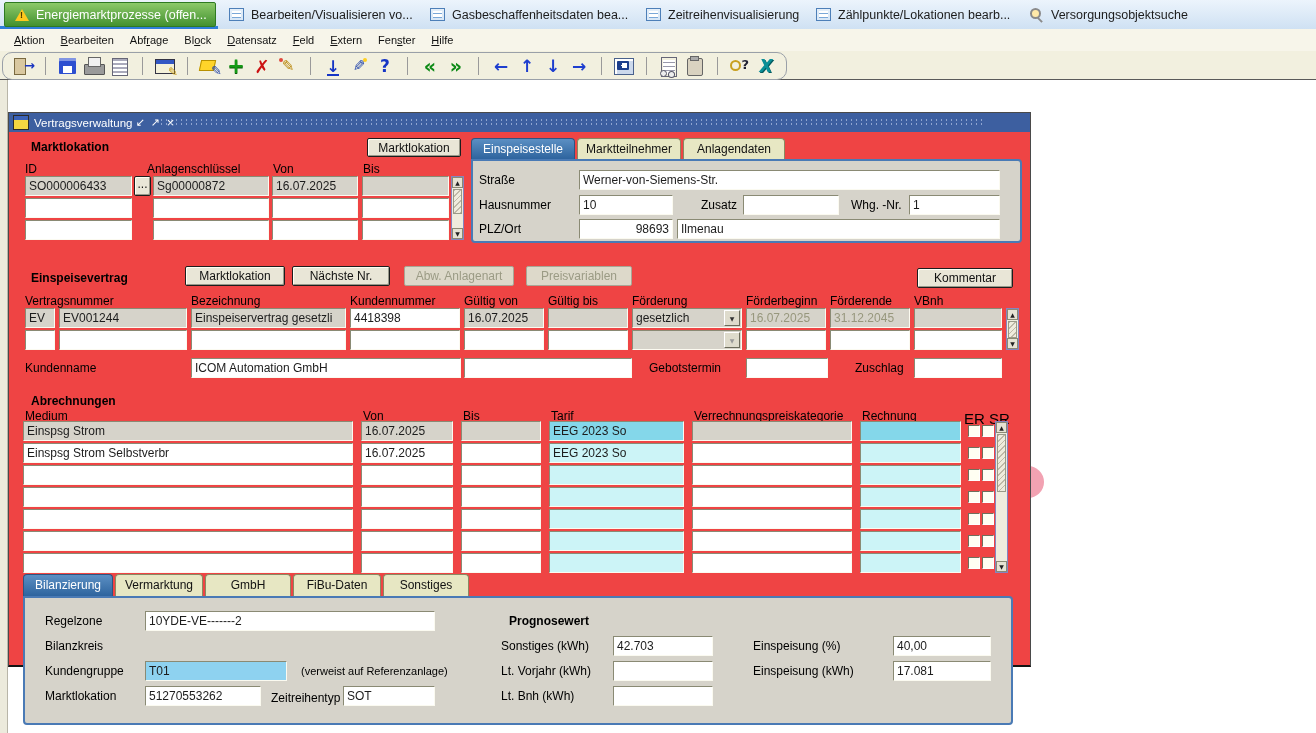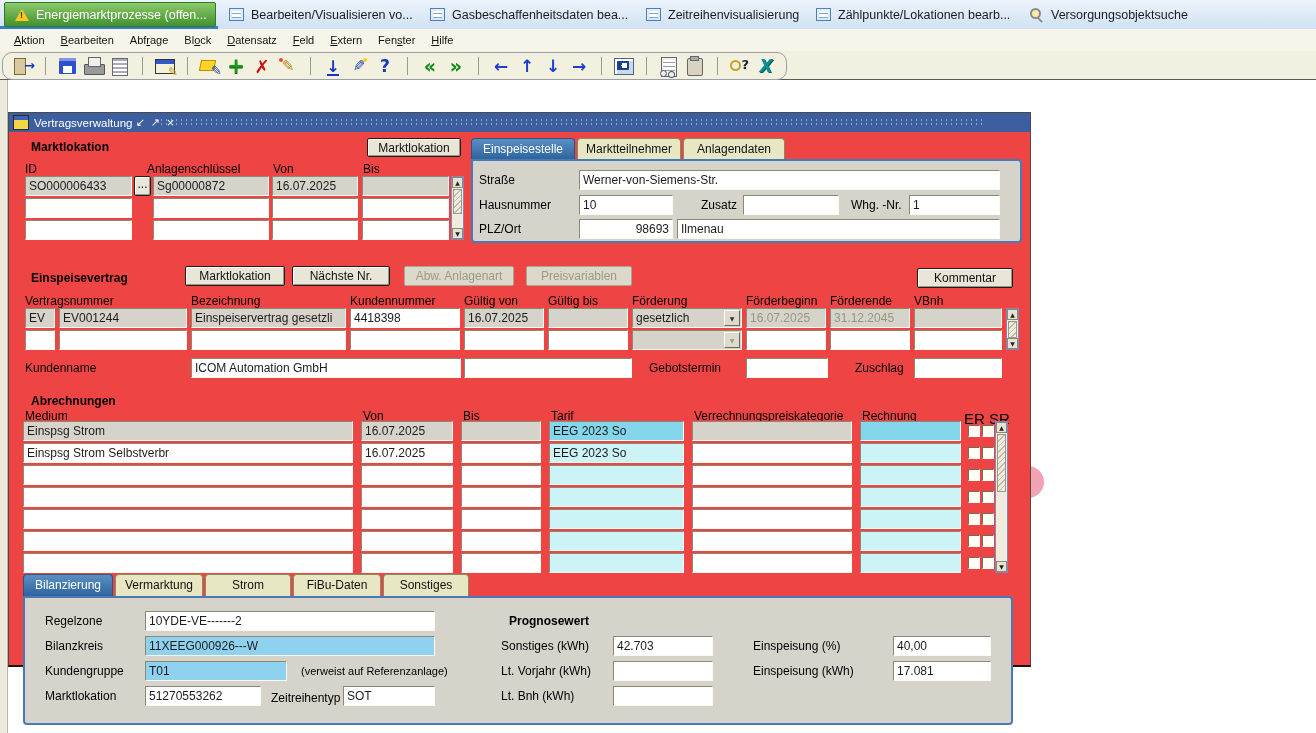--- a/index.html
+++ b/index.html
@@ -406,29 +406,28 @@
         <div class="cb" style="left: 973px; top: 444px;"></div>
       </div>
     <div class="vsb" style="left:986px;top:308px;height:152px">
       <div class="sb-up">▲</div>
       <div class="sb-th" style="top:12px;height:58px"></div>
       <div class="sb-dn">▼</div>
     </div>
 
     <div class="ftab act" style="left:14px;top:461px;width:90px;height:22px">Bilanzierung</div>
     <div class="ftab" style="left:106px;top:461px;width:88px;height:22px">Vermarktung</div>
-    <div class="ftab" style="left:196px;top:461px;width:86px;height:22px">Strom</div>
+    <div class="ftab" style="left:196px;top:461px;width:86px;height:22px">GmbH</div>
     <div class="ftab" style="left:284px;top:461px;width:88px;height:22px">FiBu-Daten</div>
     <div class="ftab" style="left:374px;top:461px;width:86px;height:22px">Sonstiges</div>
     <div class="frame" style="left:14px;top:483px;width:990px;height:129px"></div>
 
     <div class="lbl" style="left:36px;top:501px">Regelzone</div>
     <div class="fld" style="left:136px;top:498px;width:290px">10YDE-VE-------2</div>
     <div class="lbl" style="left:36px;top:526px">Bilanzkreis</div>
-    <div class="fld blue" style="left:136px;top:523px;width:290px">11XEEG000926---W</div>
     <div class="lbl" style="left:36px;top:551px">Kundengruppe</div>
     <div class="fld blue" style="left:136px;top:548px;width:142px">T01</div>
     <div class="lbl" style="left:292px;top:552px;font-size:11px">(verweist auf Referenzanlage)</div>
     <div class="lbl" style="left:36px;top:576px">Marktlokation</div>
     <div class="fld" style="left:136px;top:573px;width:116px">51270553262</div>
     <div class="lbl" style="left:262px;top:578px">Zeitreihentyp</div>
     <div class="fld" style="left:334px;top:573px;width:92px">SOT</div>
 
     <div class="lbl hdr" style="left:500px;top:501px">Prognosewert</div>
     <div class="lbl" style="left:492px;top:526px">Sonstiges (kWh)</div>

